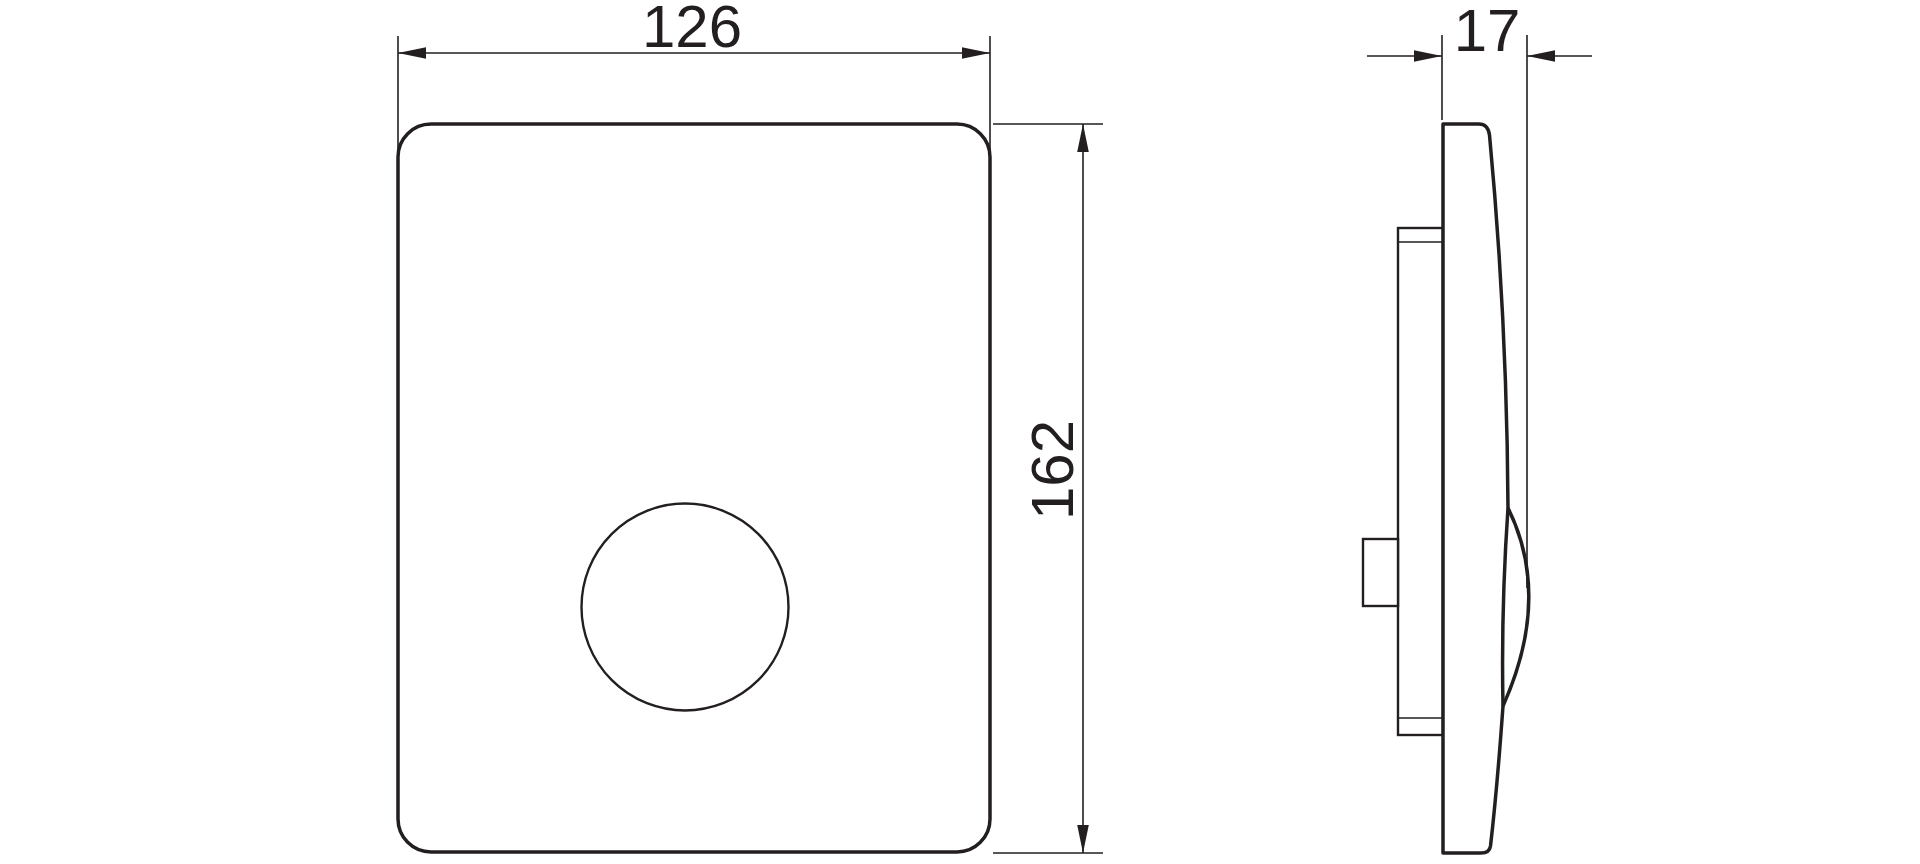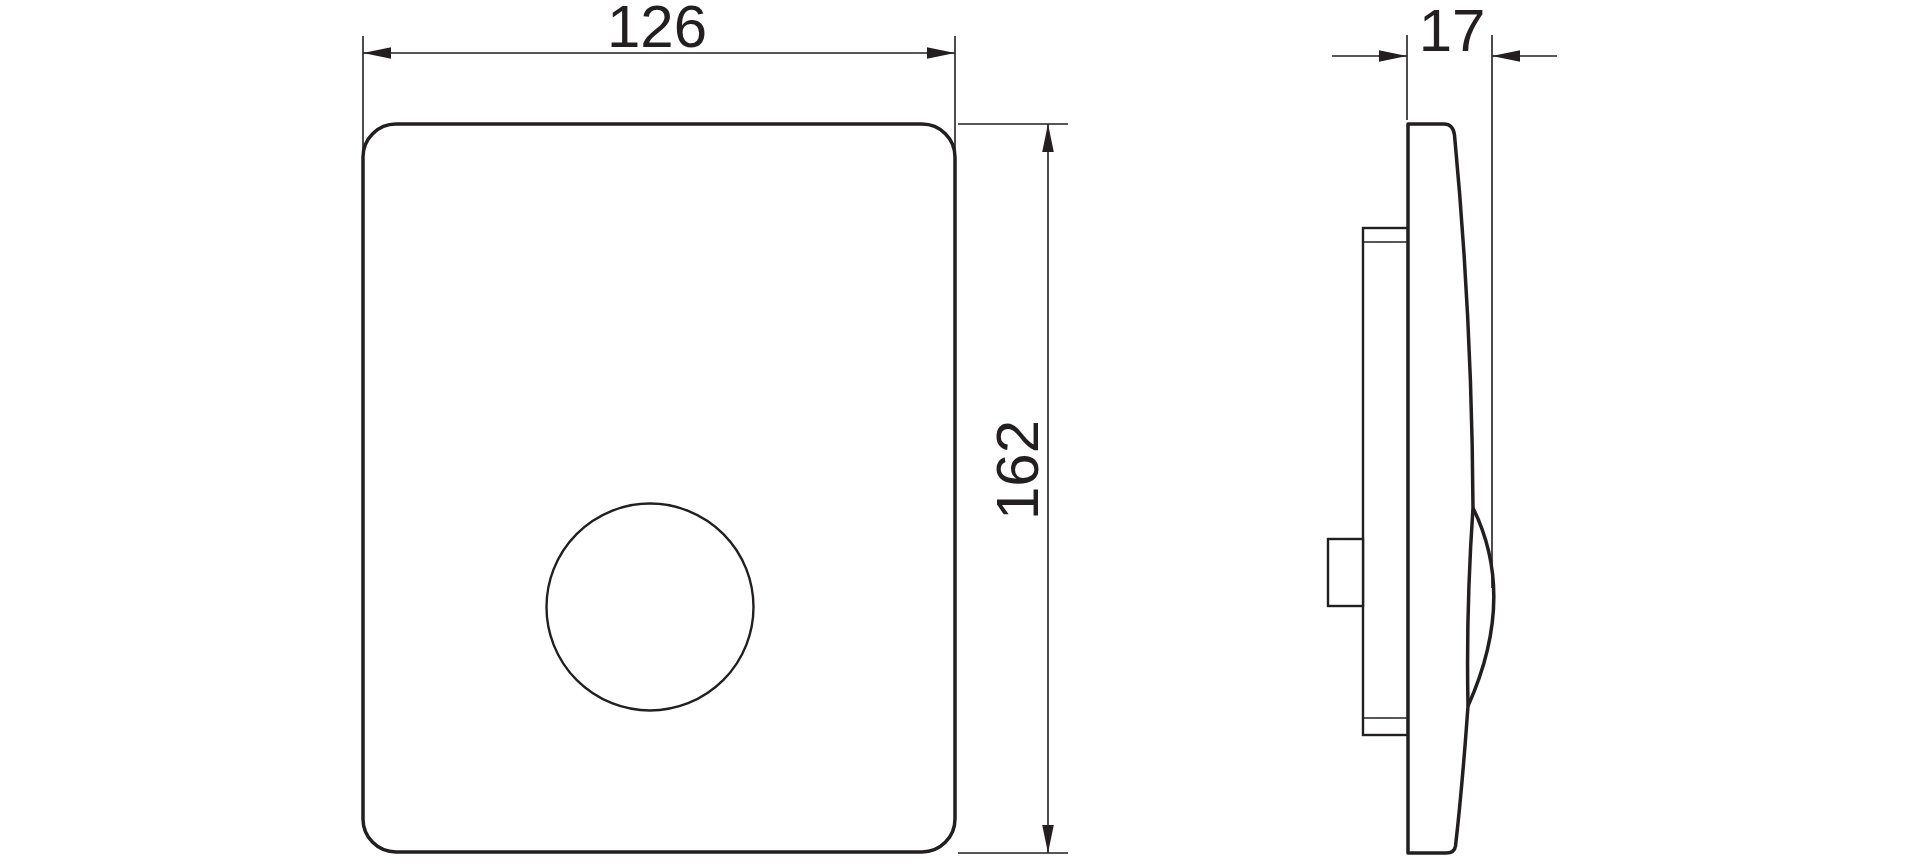--- a/index.html
+++ b/index.html
@@ -7,20 +7,21 @@
     padding: 0;
     background: #ffffff;
   }
   .canvas {
     position: relative;
     width: 1640px;
     height: 864px;
     background: #ffffff;
     overflow: hidden;
     font-family: "Liberation Sans", sans-serif;
+    margin-left: 35px;
   }
   svg { display: block; }
   .thick  { fill: none; stroke: #231f20; stroke-width: 3.5px; }
   .medium { fill: none; stroke: #231f20; stroke-width: 2.4px; }
   .thin   { fill: none; stroke: #231f20; stroke-width: 1.6px; }
   .filled-white { fill: #ffffff; }
   .arrow  { fill: #231f20; stroke: none; }
   .dim-text {
     font-family: "Liberation Sans", sans-serif;
     font-size: 60px;

